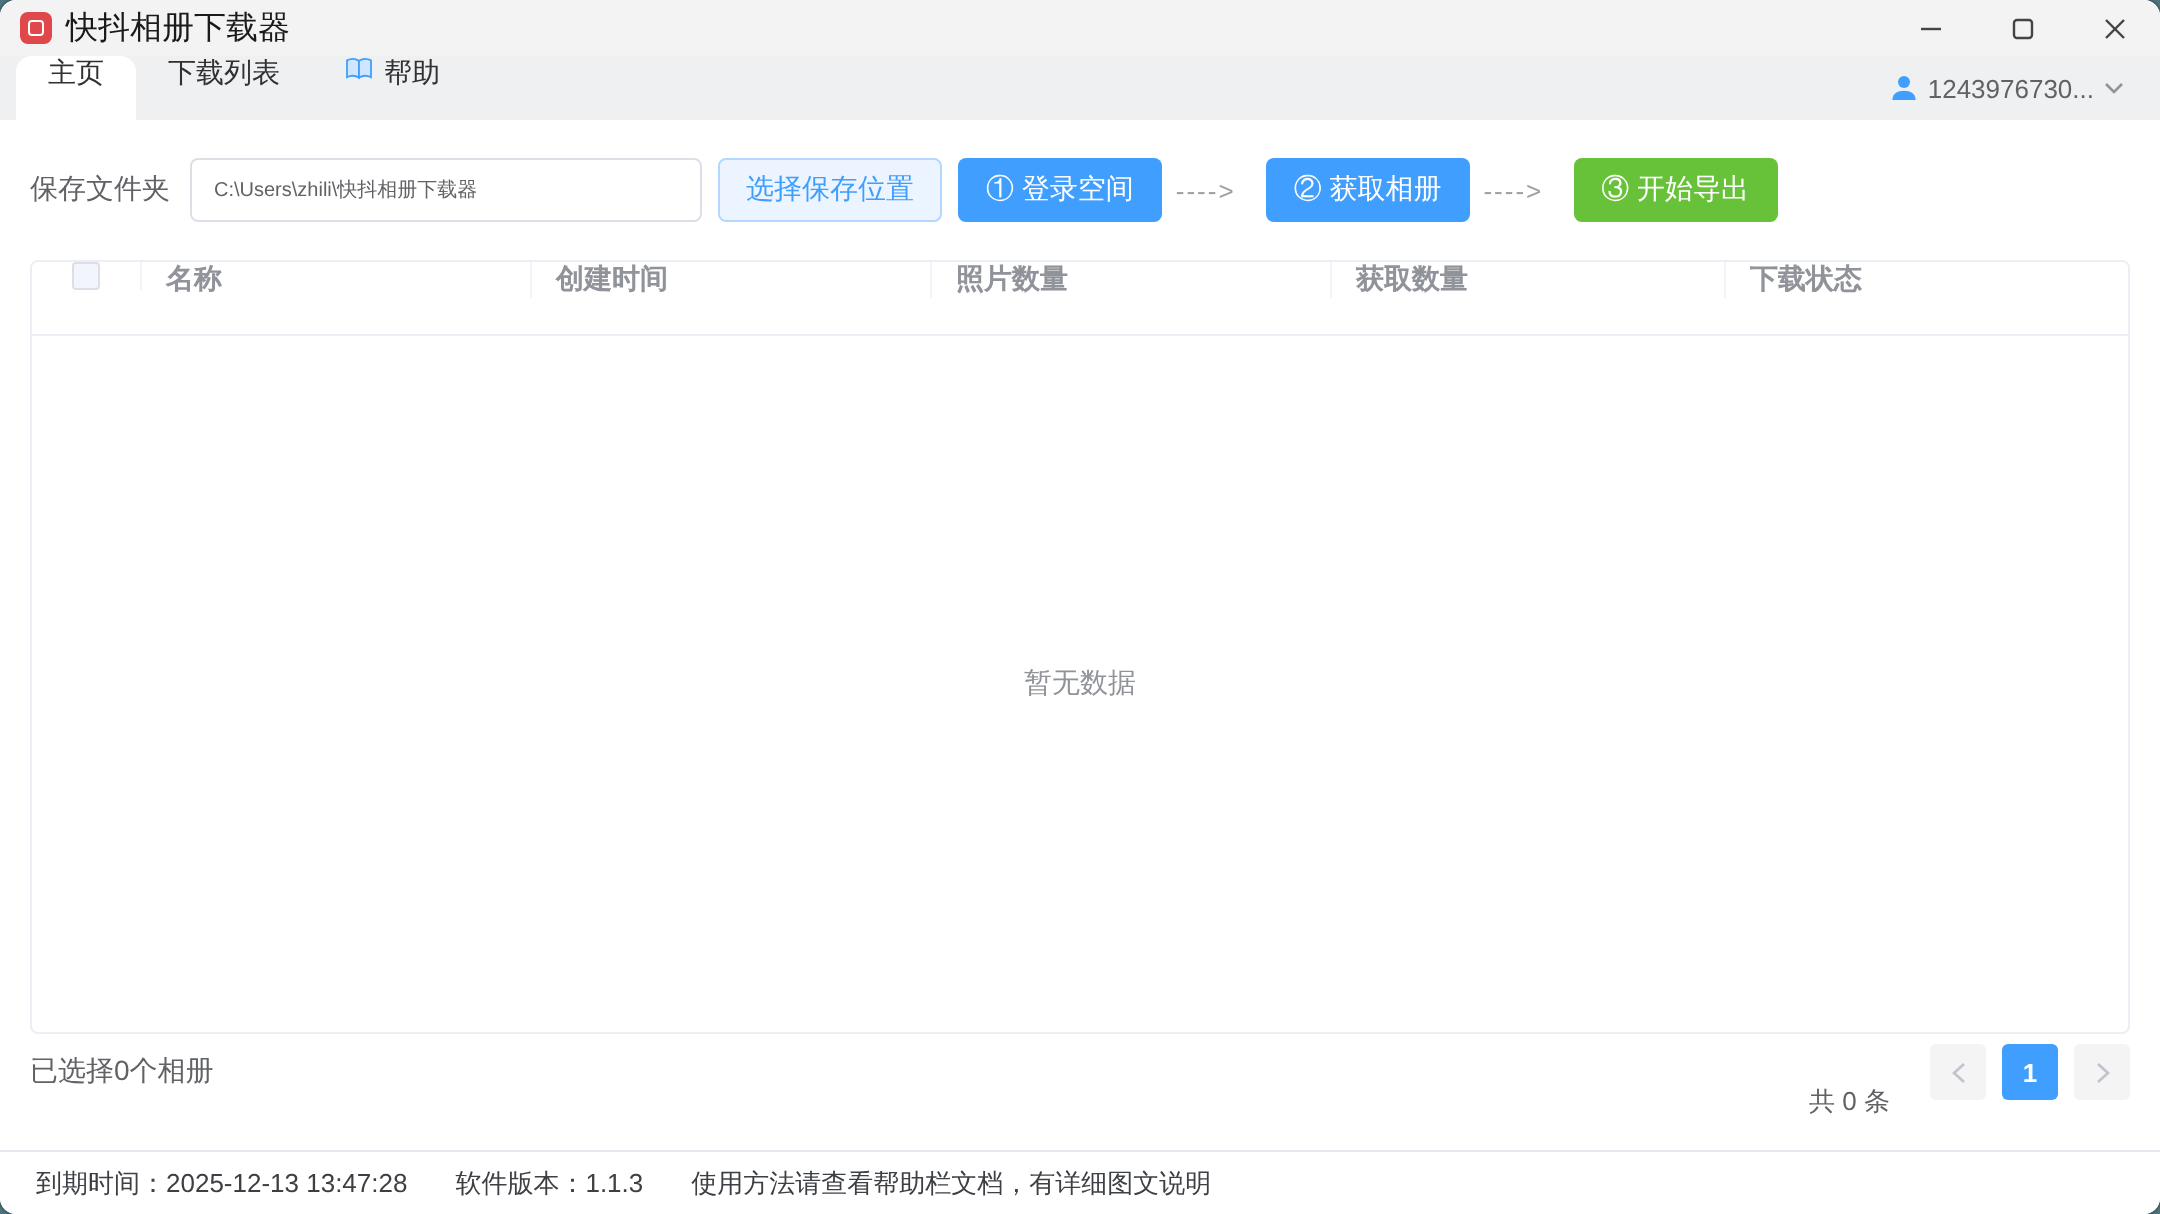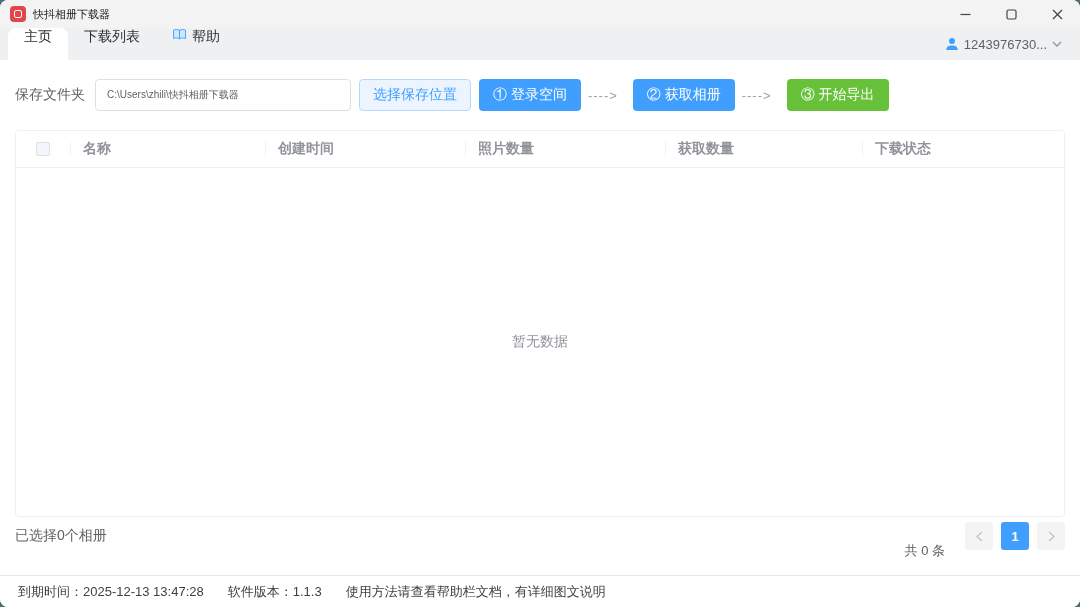--- a/index.html
+++ b/index.html
@@ -24,21 +24,21 @@
     padding-left: 10px; flex: 0 0 auto;
   }
   .app-icon {
     width: 16px; height: 16px; border-radius: 4px;
     background: #e0474a; margin-right: 7px;
     display: flex; align-items: center; justify-content: center;
   }
   .app-icon-inner {
     width: 8px; height: 8px; border: 1.5px solid #fff; border-radius: 2px;
   }
-  .titlebar-title { font-size: 11px; color: #1a1a1a; }
+  .titlebar-title { font-size: 16px; color: #1a1a1a; }
   .win-controls { margin-left: auto; display: flex; height: 100%; }
   .win-btn {
     width: 46px; height: 100%;
     display: flex; align-items: center; justify-content: center;
     color: #444;
   }
   
   .tabbar {
     height: 32px; background: #eef0f2;
     display: flex; align-items: flex-end;
@@ -79,21 +79,21 @@
   .btn-primary { background: #409eff; color: #fff; margin-left: 8px; }
   .btn-success { background: #67c23a; color: #fff; }
   .flow-arrow { color: #9aa0a6; font-size: 13px; margin: 0 7px; letter-spacing: 1px; }
   
   .table-wrap {
     margin: 0 15px; height: 387px; flex: 0 0 auto;
     border: 1px solid #ebeef5; border-radius: 4px;
     display: flex; flex-direction: column; overflow: hidden;
   }
   .thead {
-    height: 37px; display: flex; align-items: center;
+    height: 37px; display: flex; align-items: flex-start;
     border-bottom: 1px solid #ebeef5; flex: 0 0 auto;
     background: #fff;
   }
   .th {
     display: flex; align-items: center;
     font-size: 14px; font-weight: 700; color: #909399;
     padding: 0 12px; border-right: 1px solid #f2f4f7;
   }
   .th:last-child { border-right: none; }
   .col-check { width: 55px; justify-content: center; }

